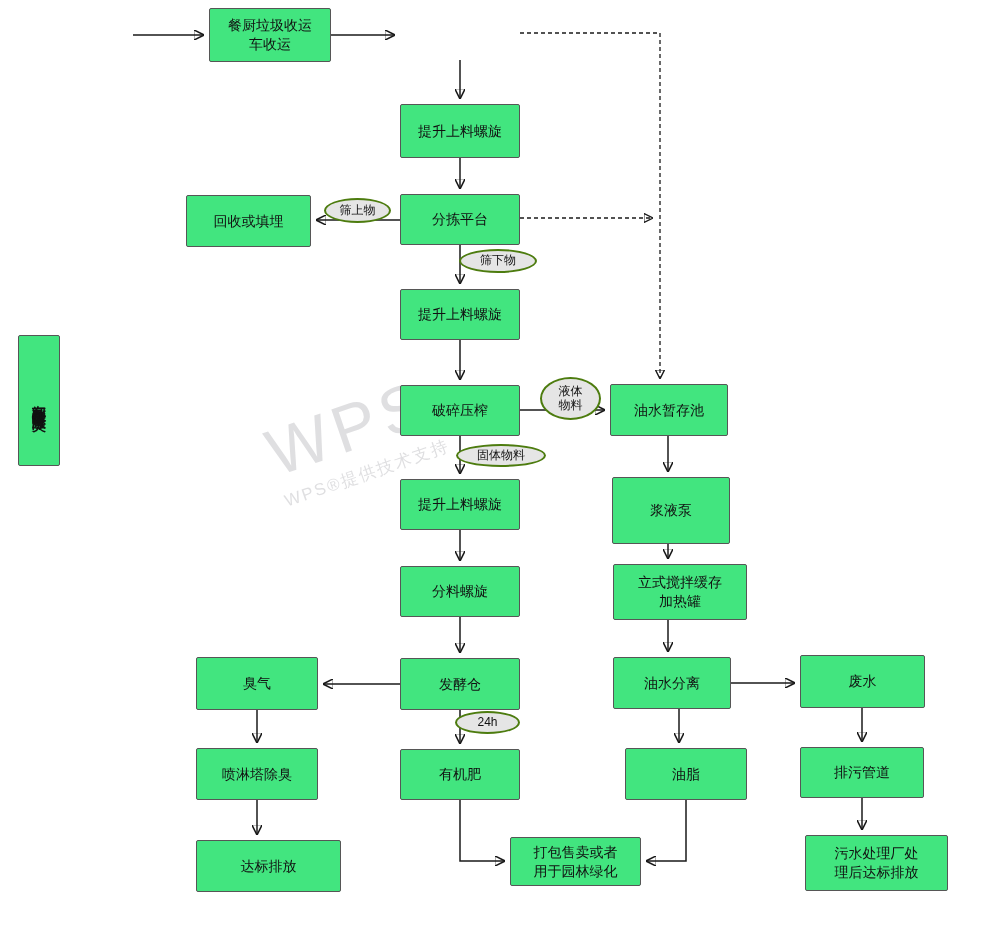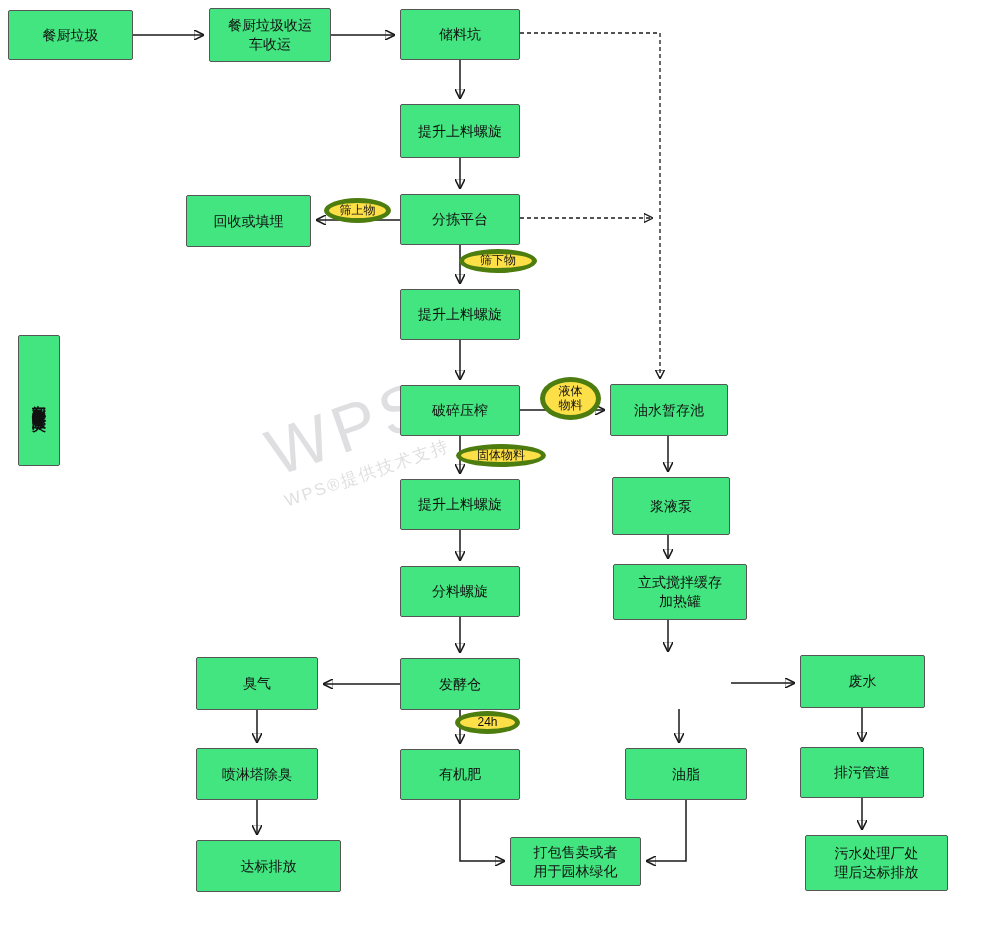--- a/index.html
+++ b/index.html
@@ -18,21 +18,21 @@
   .node {
     position:absolute; background:#42e57f; border:1px solid #565656; border-radius:2px;
     display:flex; align-items:center; justify-content:center; text-align:center;
     font-size:14px; color:#111; line-height:1.35; white-space:pre-line; padding:2px;
   }
   .side-label {
     writing-mode:vertical-rl; text-orientation:upright;
     font-weight:700; letter-spacing:2px; font-size:14px;
   }
   .ellipse {
-    position:absolute; background:#fde047; border:5px solid #4d7c0f; border-radius:50%;
+    position:absolute; background:#e5e5e5; border:2px solid #4d7c0f; border-radius:50%;
     display:flex; align-items:center; justify-content:center; text-align:center;
     font-size:12px; color:#111; line-height:1.15; white-space:pre-line;
   }
 </style>
 </head>
 <body>
 
 <div class="canvas">
 
   <div class="watermark">
@@ -67,37 +67,36 @@
     <path d="M679,709 L679,742" marker-end="url(#arrow)"></path>
     <path d="M686,800 L686,861 L647,861" marker-end="url(#arrow)"></path>
     <path d="M862,708 L862,741" marker-end="url(#arrow)"></path>
     <path d="M862,798 L862,829" marker-end="url(#arrow)"></path>
     <path d="M257,710 L257,742" marker-end="url(#arrow)"></path>
     <path d="M257,800 L257,834" marker-end="url(#arrow)"></path>
     <path class="dashed" d="M520,33 L660,33 L660,378" marker-end="url(#arrow)"></path>
     <path class="dashed" d="M520,218 L652,218" marker-end="url(#arrow)"></path>
   </svg>
 
-  <div class="node" style="left:8px;top:10px;width:125px;height:50px">餐厨垃圾</div>
   <div class="node" style="left:209px;top:8px;width:122px;height:54px">餐厨垃圾收运
 车收运</div>
-  <div class="node" style="left:400px;top:9px;width:120px;height:51px">储料坑</div>
   <div class="node" style="left:400px;top:104px;width:120px;height:54px">提升上料螺旋</div>
   <div class="node" style="left:400px;top:194px;width:120px;height:51px">分拣平台</div>
   <div class="node" style="left:186px;top:195px;width:125px;height:52px">回收或填埋</div>
   <div class="node" style="left:400px;top:289px;width:120px;height:51px">提升上料螺旋</div>
   <div class="node" style="left:400px;top:385px;width:120px;height:51px">破碎压榨</div>
   <div class="node" style="left:610px;top:384px;width:118px;height:52px">油水暂存池</div>
   <div class="node" style="left:400px;top:479px;width:120px;height:51px">提升上料螺旋</div>
-  <div class="node" style="left:612px;top:477px;width:118px;height:58px">浆液泵</div>
+  <div class="node" style="left:612px;top:477px;width:118px;height:67px">浆液泵</div>
   <div class="node" style="left:400px;top:566px;width:120px;height:51px">分料螺旋</div>
   <div class="node" style="left:613px;top:564px;width:134px;height:56px">立式搅拌缓存
 加热罐</div>
   <div class="node" style="left:400px;top:658px;width:120px;height:52px">发酵仓</div>
   <div class="node" style="left:196px;top:657px;width:122px;height:53px">臭气</div>
+  <div class="node" style="left:613px;top:657px;width:118px;height:52px">油水分离</div>
   <div class="node" style="left:800px;top:655px;width:125px;height:53px">废水</div>
   <div class="node" style="left:400px;top:749px;width:120px;height:51px">有机肥</div>
   <div class="node" style="left:625px;top:748px;width:122px;height:52px">油脂</div>
   <div class="node" style="left:196px;top:748px;width:122px;height:52px">喷淋塔除臭</div>
   <div class="node" style="left:800px;top:747px;width:124px;height:51px">排污管道</div>
   <div class="node" style="left:196px;top:840px;width:145px;height:52px">达标排放</div>
   <div class="node" style="left:510px;top:837px;width:131px;height:49px">打包售卖或者
 用于园林绿化</div>
   <div class="node" style="left:805px;top:835px;width:143px;height:56px">污水处理厂处
 理后达标排放</div>

